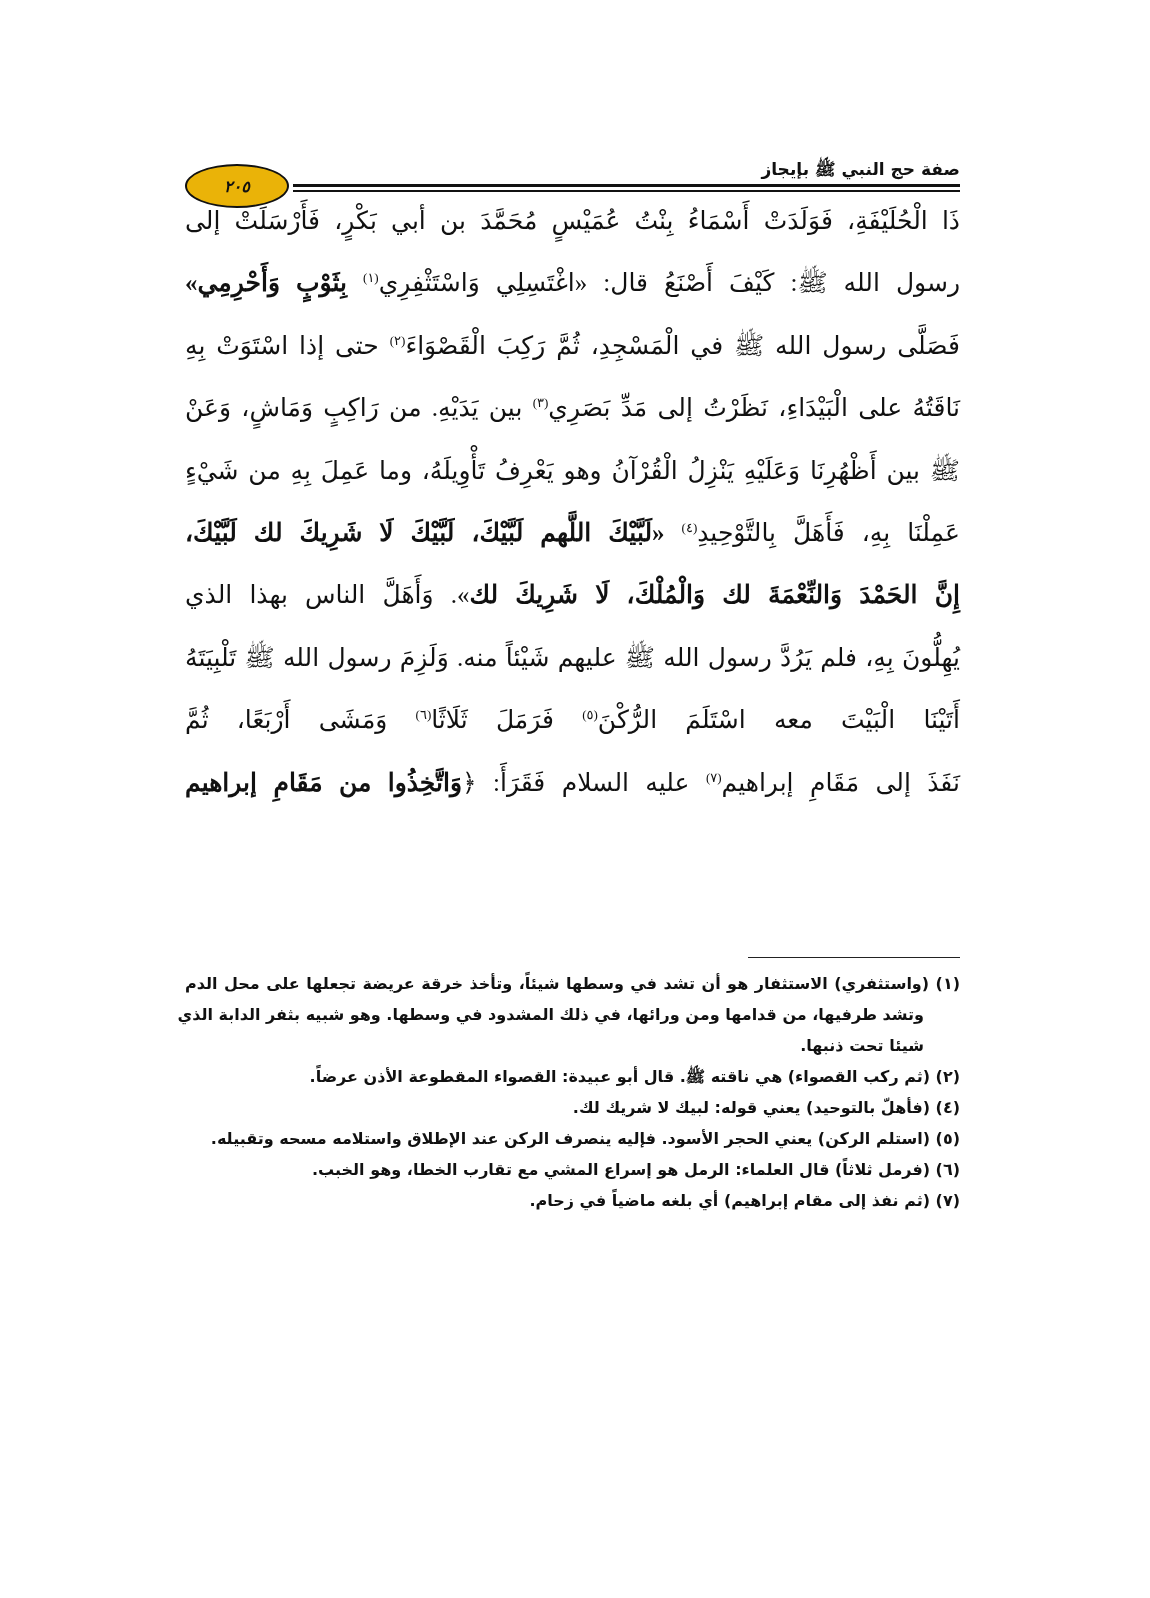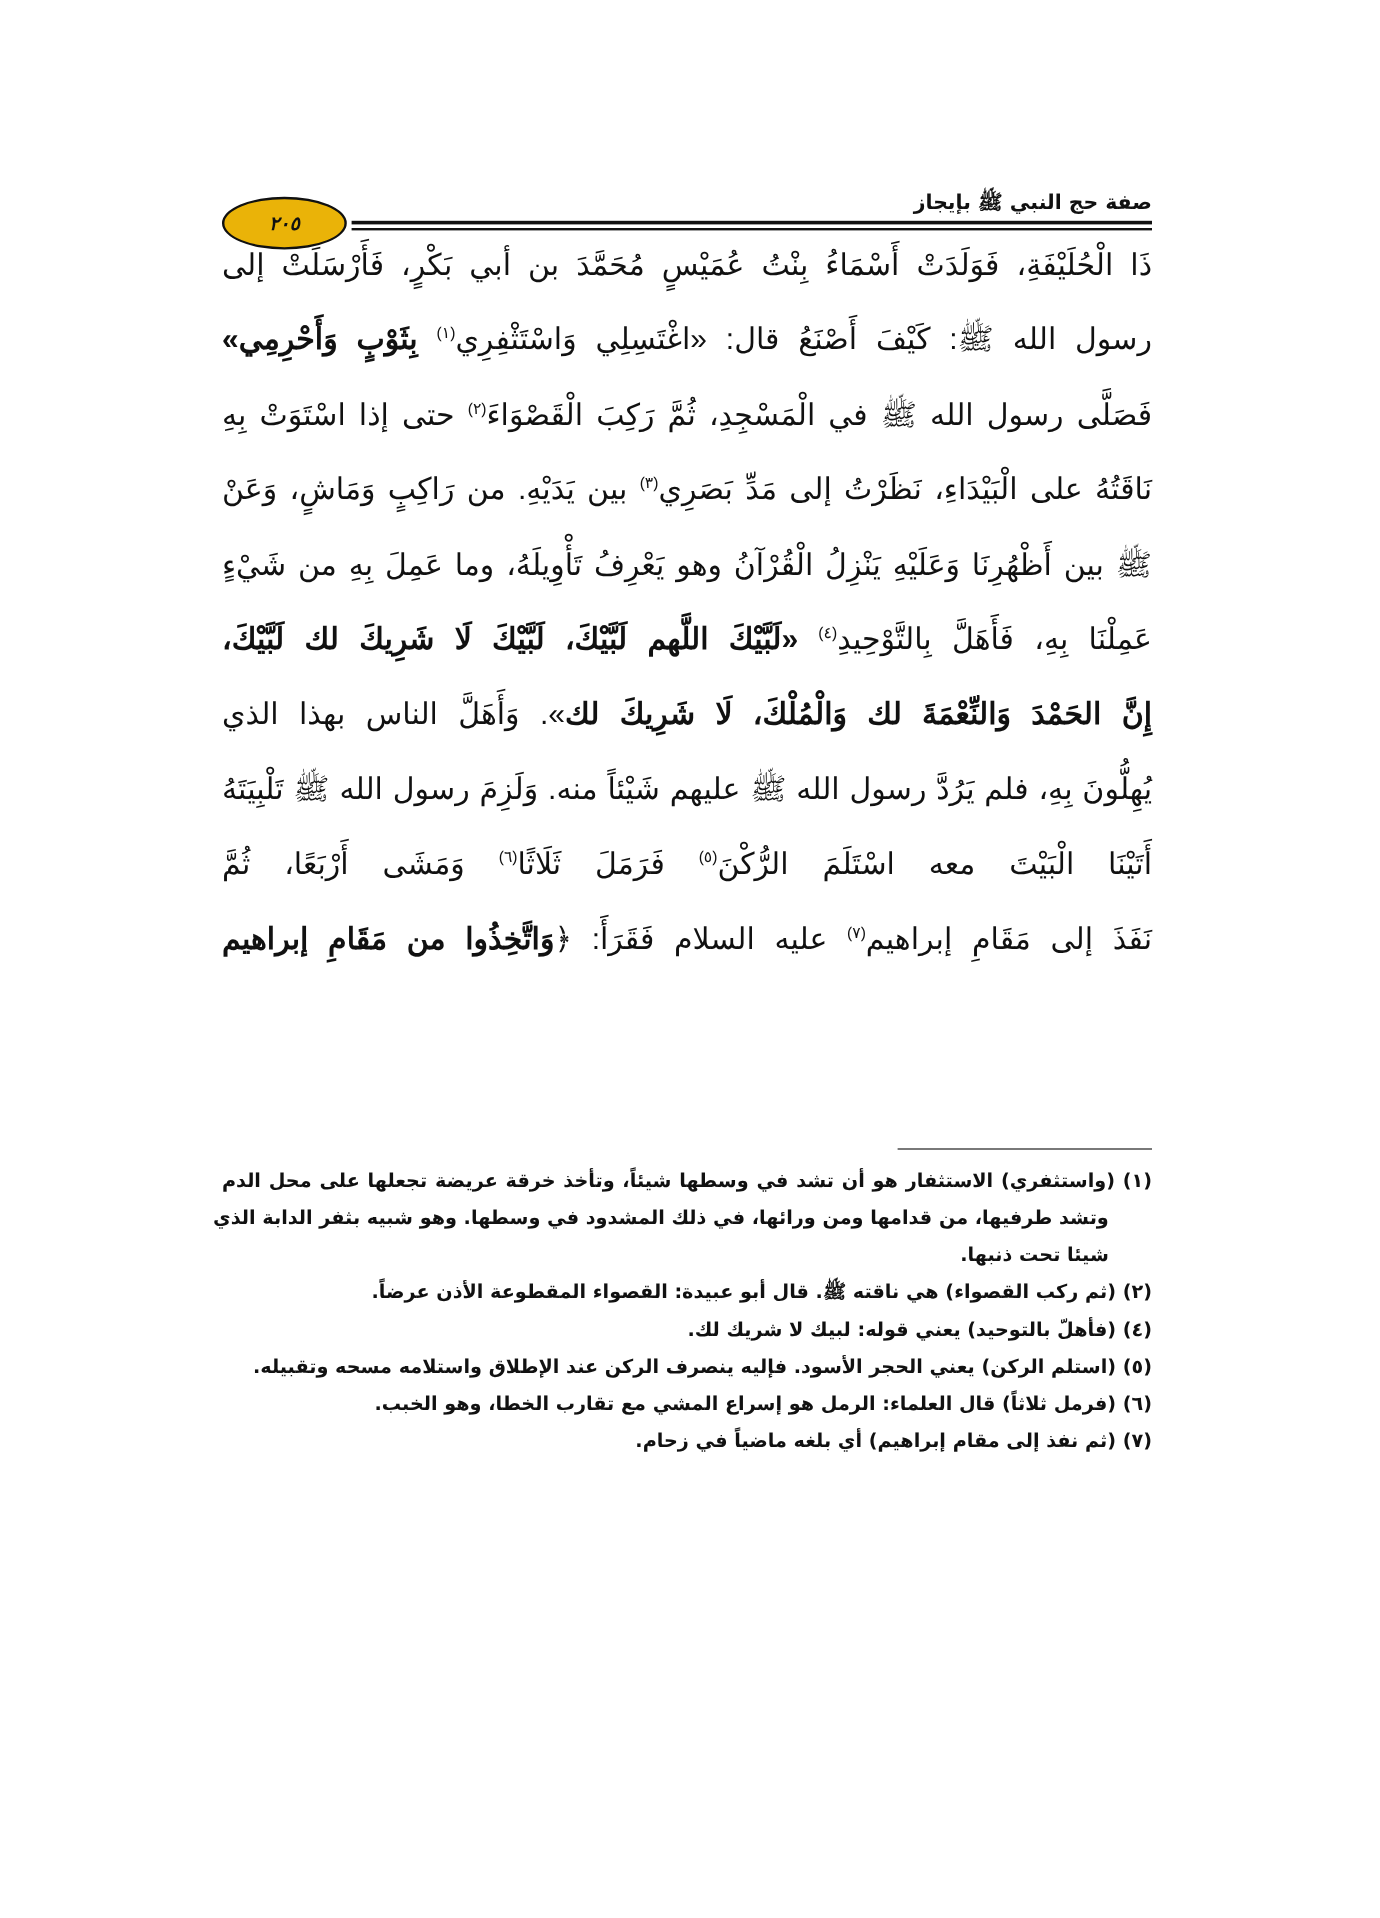--- a/index.html
+++ b/index.html
@@ -69,21 +69,21 @@
     .body-text {
       position: absolute;
       top: 40px;
       right: 0;
       width: 775px;
       direction: rtl;
     }
     .line {
       height: 62.4px;
       line-height: 62.4px;
-      font-family: Liberation Sans, sans-serif;
+      font-family: Liberation Serif, serif;
       font-size: 25px;
       white-space: nowrap;
       text-align: justify;
       text-align-last: justify;
       overflow: visible;
     }
     .line b, .bold { font-weight: bold; }
     .fn-ref {
       font-size: 13px;
       vertical-align: super;

